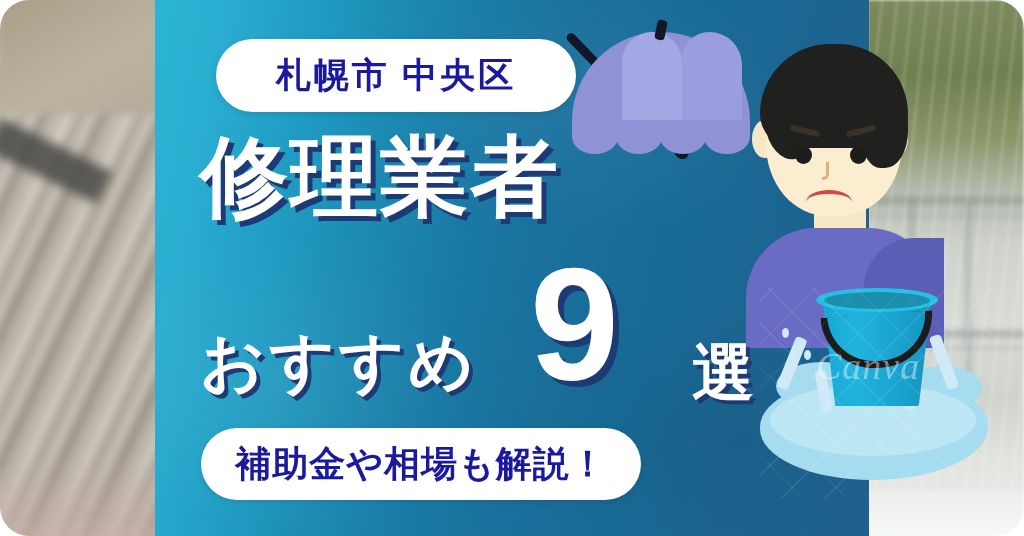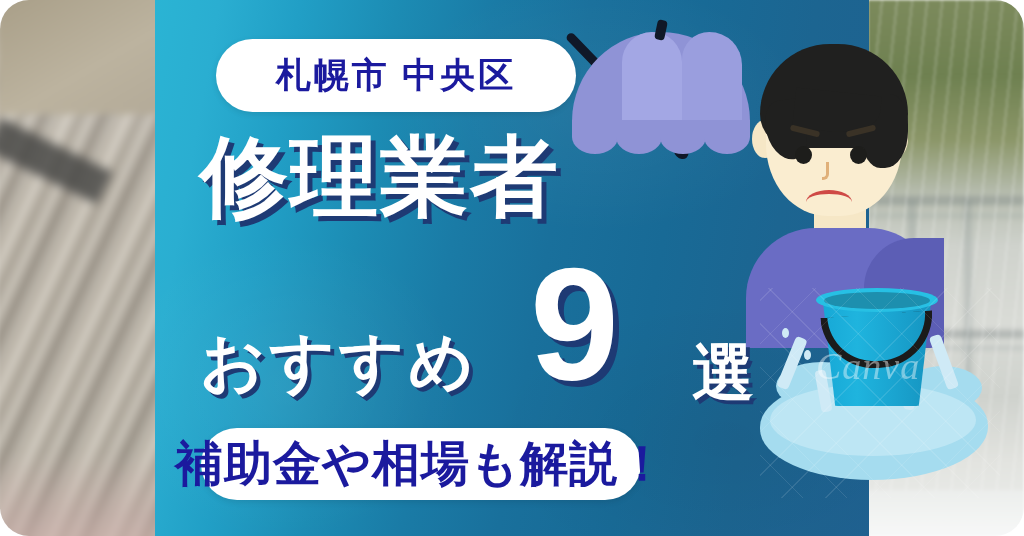--- a/index.html
+++ b/index.html
@@ -242,21 +242,21 @@
   }
   .badge-top{ left:216px; top:39px; width:360px; height:73px; }
   .badge-bottom{ left:201px; top:428px; width:440px; height:72px; }
   .badge-text{
     color:#1b1a9e;
     font-weight:bold;
     letter-spacing:3px;
     white-space:nowrap;
   }
   .badge-top .badge-text{ font-size:35px; }
-  .badge-bottom .badge-text{ font-size:48px; letter-spacing:1px; }
+  .badge-bottom .badge-text{ font-size:36px; letter-spacing:1px; }
 
   .headline{
     position:absolute; left:200px; top:133px;
     font-size:88px; font-weight:bold; color:#ffffff;
     letter-spacing:2px; white-space:nowrap; line-height:1;
     text-shadow: 5px 5px 0 #1e3a74;
   }
   .sub1{
     position:absolute; left:200px; top:252px;
     font-size:64px; font-weight:bold; color:#ffffff;

